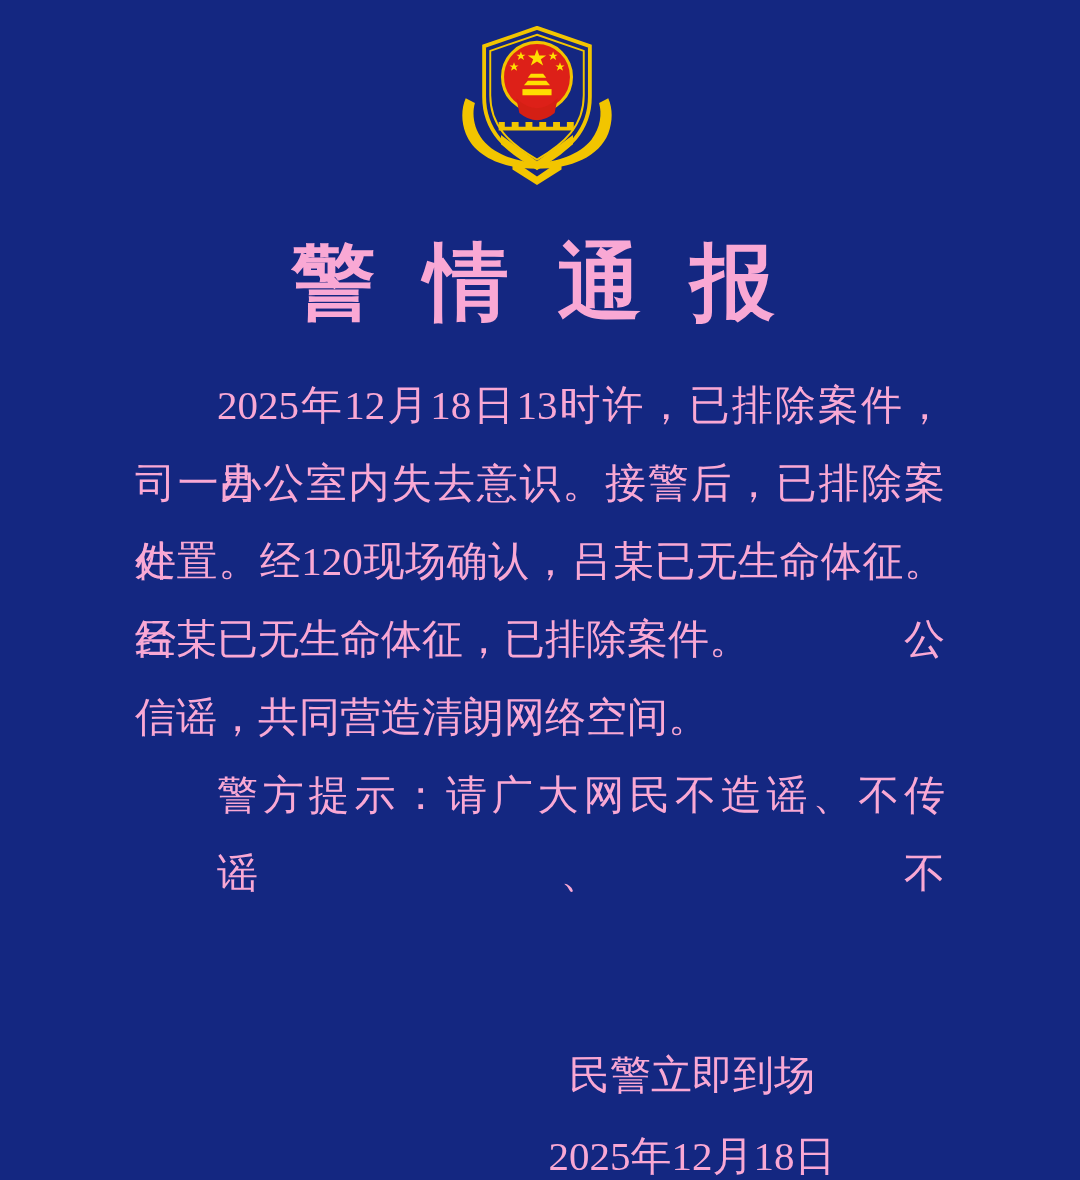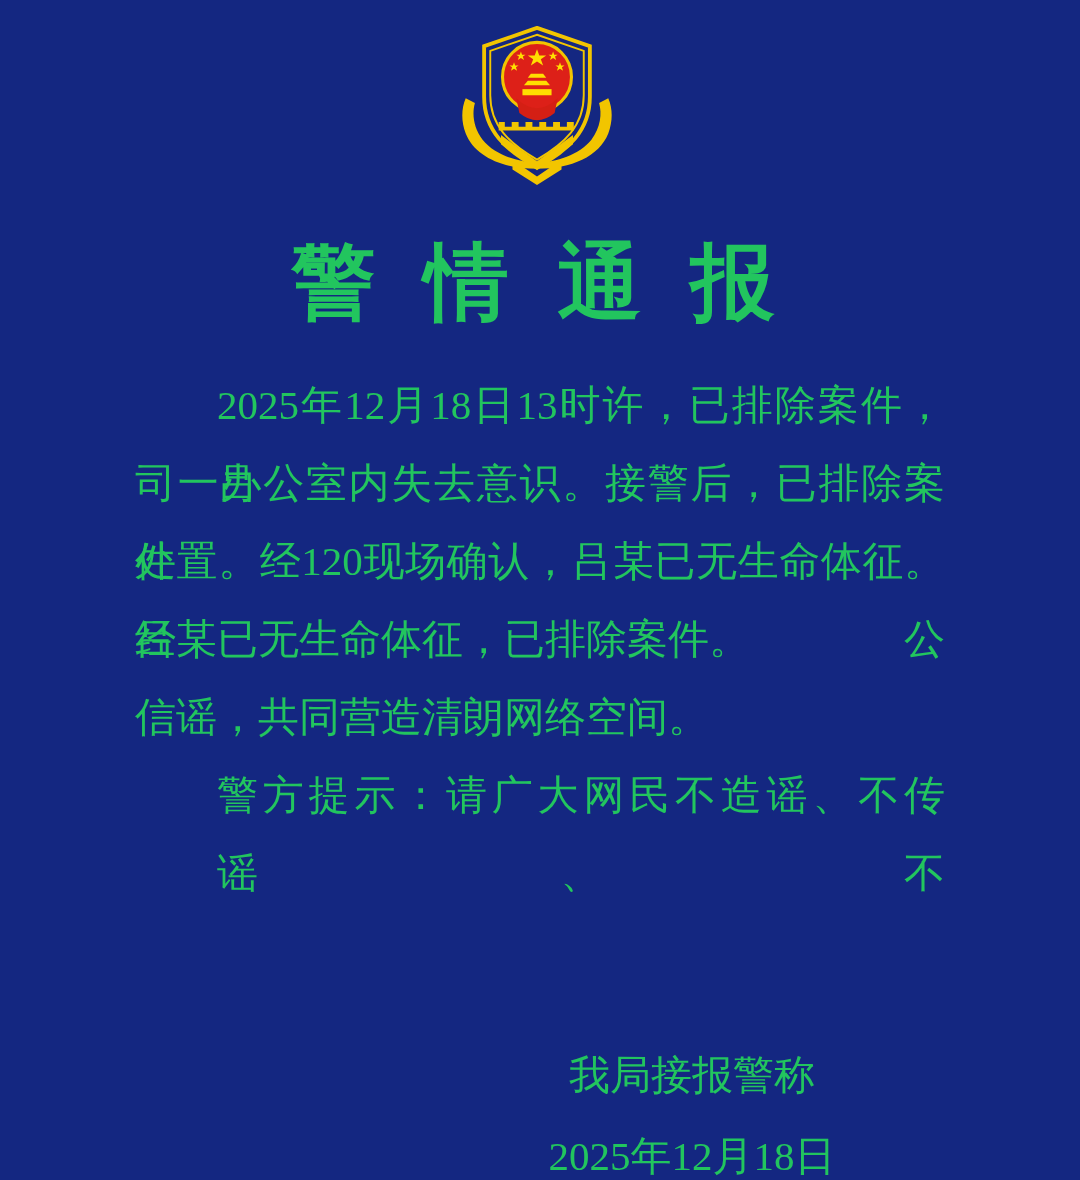--- a/index.html
+++ b/index.html
@@ -2,21 +2,21 @@
 <html><head>
 <meta charset="utf-8">
 <style>
   html, body { margin: 0; padding: 0; }
   .page {
     position: relative;
     width: 1080px;
     height: 1180px;
     background: #142781;
     overflow: hidden;
-    color: #22c55e;
+    color: #f9a8d4;
     font-family: "Liberation Serif", "DejaVu Serif", serif;
   }
   .emblem {
     position: absolute;
     left: 455px;
     top: 26px;
     width: 164px;
     height: 160px;
   }
   .title {
@@ -94,17 +94,17 @@
   <div class="body-text">
       <div class="body-line indent justify">2025年12月18日13时许，已排除案件，吕</div>
       <div class="body-line justify">司一办公室内失去意识。接警后，已排除案件</div>
       <div class="body-line justify">处置。经120现场确认，吕某已无生命体征。经公</div>
       <div class="body-line">吕某已无生命体征，已排除案件。</div>
       <div class="body-line">信谣，共同营造清朗网络空间。</div>
       <div class="body-line indent justify">警方提示：请广大网民不造谣、不传谣、不</div>
     </div>
 
   <div class="signature">
-    <div class="sig-agency">我局接报警称</div>
+    <div class="sig-agency">民警立即到场</div>
     <div class="sig-date">2025年12月18日</div>
   </div>
 
 </div>
 
 </body></html>

